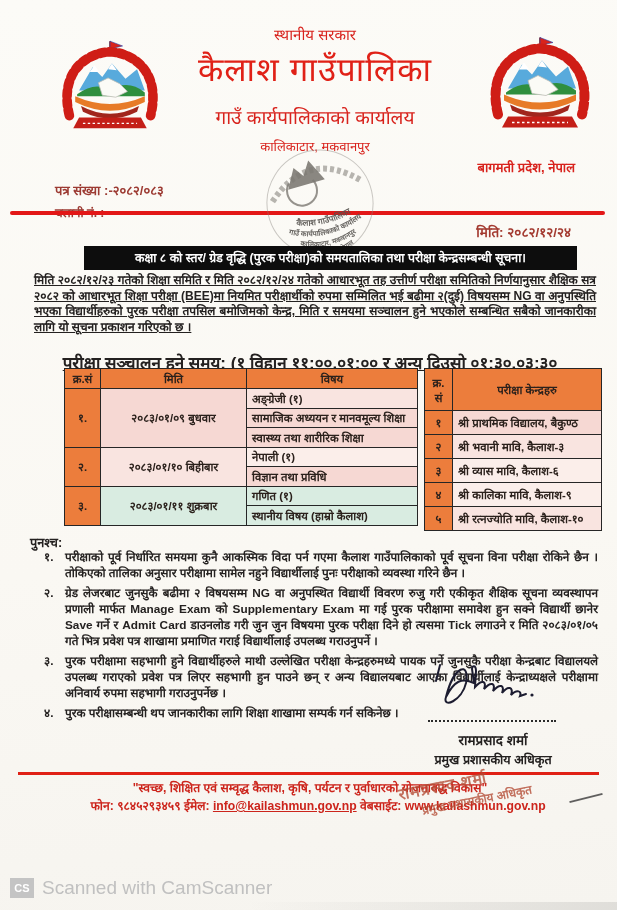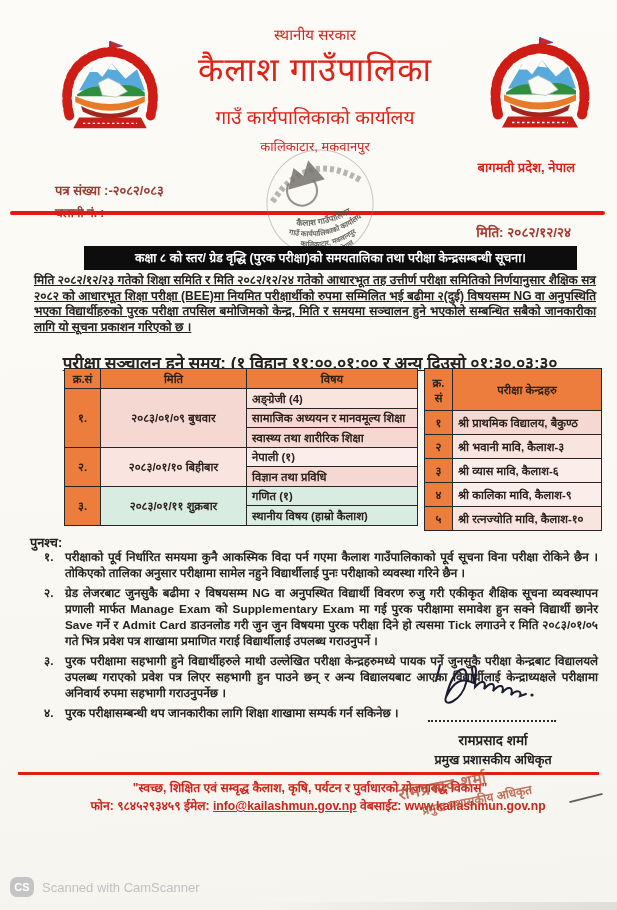--- a/index.html
+++ b/index.html
@@ -56,22 +56,22 @@
   .footer-line { position:absolute; top:772px; left:18px; right:18px; height:3px; background:#e02015; }
   .motto   { position:absolute; top:779px; left:40px; width:540px; text-align:center; font-size:12.2px; font-weight:700; color:#cc241b; }
   .contact { position:absolute; top:797px; left:48px; width:540px; text-align:center; font-size:12.2px; font-weight:700; color:#cc241b; }
   .contact a { color:#cc241b; text-decoration:underline; }
   .overlay-stamp { position:absolute; left:398px; top:760px; width:240px; transform:rotate(-11deg); color:#b34a33; opacity:.78; pointer-events:none; }
   .overlay-stamp .l1 { font-size:16px; font-weight:700; letter-spacing:1px; }
   .overlay-stamp .l2 { font-size:12px; font-weight:700; margin:1px 0 0 20px; }
   .overlay-dash { position:absolute; right:14px; top:797px; width:34px; height:0; border-top:2.5px solid #3a3a3a; transform:rotate(-14deg); opacity:.8; }
   .stain { position:absolute; left:70px; top:375px; width:230px; height:150px; background:radial-gradient(circle at 40% 40%, rgba(228,150,138,.20), rgba(228,150,138,0) 70%); pointer-events:none; }
   .camscanner { position:absolute; left:10px; top:877px; display:flex; align-items:center; gap:8px; }
-  .cs-badge { width:24px; height:20px; border-radius:7px; background:#c4c4c4; color:#ffffff; font-size:11px; font-weight:700; display:flex; align-items:center; justify-content:center; }
-  .cs-text { color:#c0c0c0; font-size:13px; }
+  .cs-badge { width:24px; height:20px; border-radius:0; background:#c4c4c4; color:#ffffff; font-size:11px; font-weight:700; display:flex; align-items:center; justify-content:center; }
+  .cs-text { color:#c0c0c0; font-size:19px; }
   .edge { position:absolute; bottom:0; left:0; right:0; height:8px; background:linear-gradient(90deg, rgba(0,0,0,0) 40%, rgba(120,120,118,.18)); }
 </style>
 </head>
 <body>
 
 <div class="page">
 
   <svg width="0" height="0" style="position:absolute">
     <defs>
       <g id="emb">
@@ -139,21 +139,21 @@
   <table class="sched">
     <tbody>
         <tr>
       <th class="cells-sn">क्र.सं</th>
       <th class="col-date">मिति</th>
       <th>विषय</th>
     </tr>
     <tr>
       <td class="cells-sn" rowspan="3">१.</td>
       <td class="col-date bg-pink" rowspan="3">२०८३/०१/०९ बुधवार</td>
-      <td class="bg-pink2">अङ्ग्रेजी (4)</td>
+      <td class="bg-pink2">अङ्ग्रेजी (१)</td>
     </tr>
     <tr>
       <td class="bg-pink">सामाजिक अध्ययन र मानवमूल्य शिक्षा</td>
     </tr>
     <tr>
       <td class="bg-pink">स्वास्थ्य तथा शारीरिक शिक्षा</td>
     </tr>
     <tr>
       <td class="cells-sn" rowspan="2">२.</td>
       <td class="col-date bg-pink2" rowspan="2">२०८३/०१/१० बिहीबार</td>

